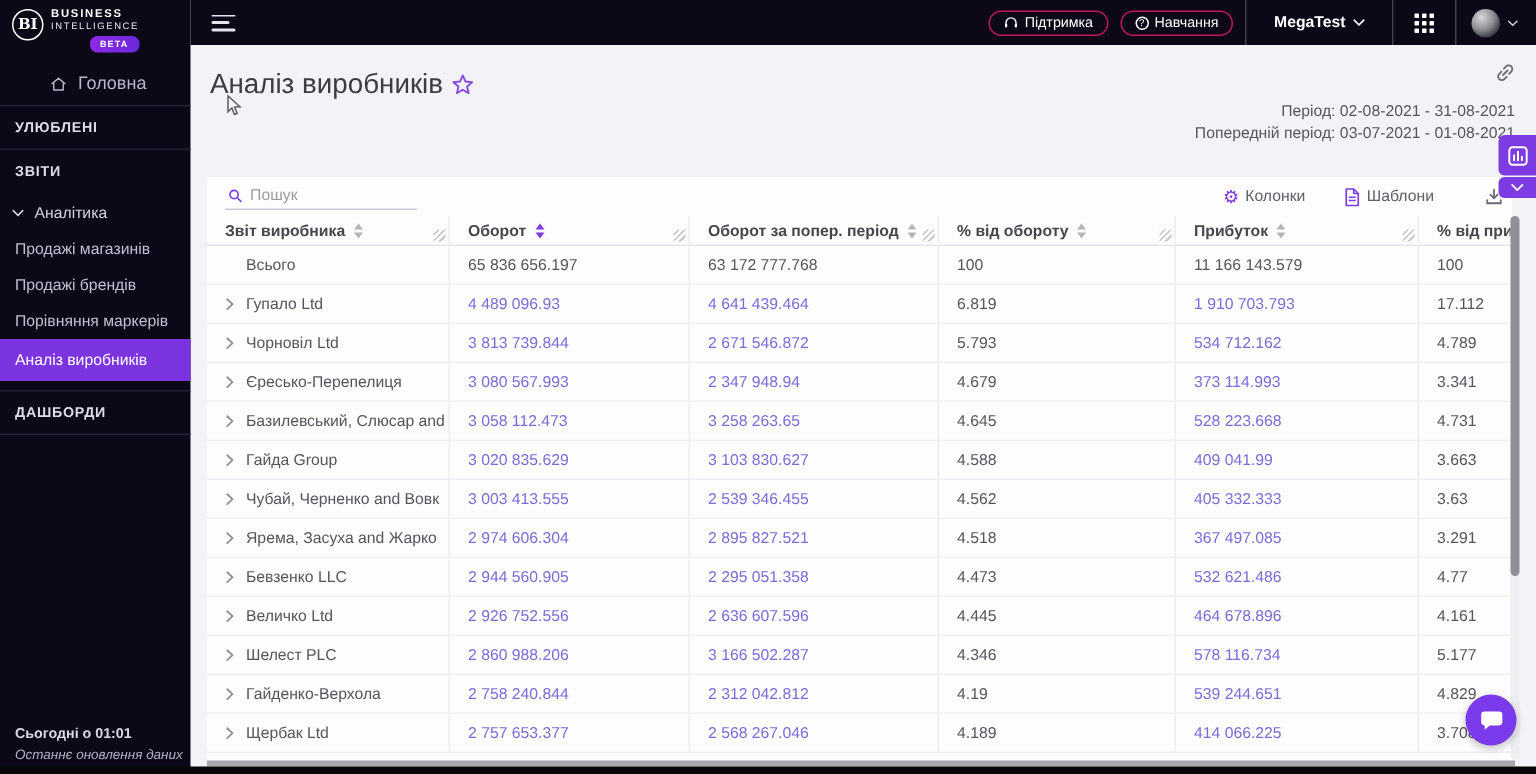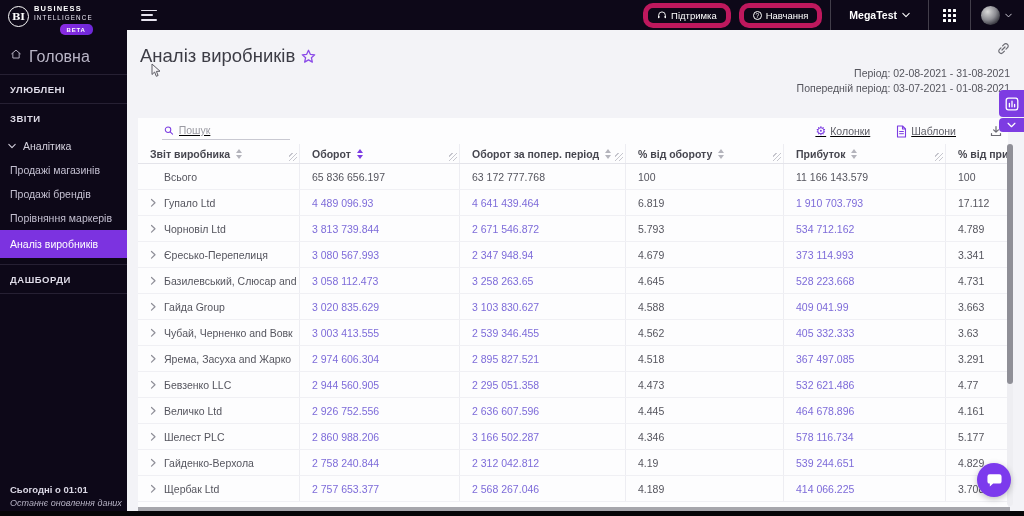--- a/index.html
+++ b/index.html
@@ -10,37 +10,37 @@
   
   .sidebar { position:absolute; left:0; top:0; bottom:0; width:127px; background:#0d0818; color:#c9c5d4; z-index:5; }
   .logo-row { display:flex; align-items:flex-start; gap:5px; padding:5px 8px 4px 8px; }
   .logo-circle { width:21px; height:21px; border:1.6px solid #fff; border-radius:50%; display:flex; align-items:center; justify-content:center;
     color:#fff; font-family:"DejaVu Serif", serif; font-size:10px; font-weight:bold; flex:0 0 auto; margin-top:1px; }
   .logo-text { display:flex; flex-direction:column; line-height:8px; }
   .logo-line1 { color:#fff; font-size:7.5px; font-weight:bold; letter-spacing:1.2px; }
   .logo-line2 { color:#e8e5f0; font-size:6.3px; letter-spacing:1.1px; margin-top:1px; }
   .beta-badge { align-self:flex-end; background:linear-gradient(90deg,#8a2be2,#6d28d9); color:#fff; font-size:6px; font-weight:bold;
     letter-spacing:.8px; border-radius:5px; padding:1.5px 7px; margin-top:2px; }
-  .nav-home { display:flex; align-items:flex-start; gap:7px; padding:9px 10px 8px 10px; font-size:16px; color:#b9b5c6; cursor:pointer; }
+  .nav-home { display:flex; align-items:flex-end; gap:7px; padding:9px 10px 8px 10px; font-size:12px; color:#b9b5c6; cursor:pointer;margin-left:23px; }
   .side-divider { height:1px; background:#262033; }
   .side-section { padding:9px 10px 8px 10px; font-size:9.5px; font-weight:bold; letter-spacing:.5px; color:#dfdce8; cursor:pointer; }
   .nav-group { display:flex; align-items:center; gap:7px; padding:8px 10px 6px 8px; font-size:10.5px; color:#d6d3df; cursor:pointer; }
   .nav-item { padding:6px 10px 6px 10px; font-size:10.5px; color:#c3bfd0; cursor:pointer; white-space:nowrap; }
   .nav-item.active { background:#7c33e0; color:#fff; padding-top:8px; padding-bottom:8px; }
   .side-footer { position:absolute; left:10px; bottom:8px; }
   .side-footer .t1 { font-size:9.5px; font-weight:bold; color:#dcd9e6; }
   .side-footer .t2 { font-size:9px; font-style:italic; color:#b4b0c2; margin-top:3px; }
 
   
   .topbar { position:absolute; left:127px; right:0; top:0; height:30px; background:#0d0818; display:flex; align-items:center; z-index:4; }
   .hamburger { width:16px; height:11px; margin-left:14px; display:flex; flex-direction:column; justify-content:space-between; cursor:pointer; }
   .hamburger span { display:block; height:1.6px; background:#e7e4ef; border-radius:1px; }
   .hamburger span:nth-child(2){ width:12px; }
   .topbar-right { margin-left:auto; display:flex; align-items:center; height:100%; }
-  .pill-btn { display:flex; align-items:center; gap:4px; border:5px solid #be185d; border-radius:10px; color:#fff; font-size:9.5px;
+  .pill-btn { display:flex; align-items:center; gap:4px; border:1px solid #be185d; border-radius:10px; color:#fff; font-size:9.5px;
     padding:2px 9px; margin-right:8px; cursor:pointer; background:transparent; }
   .qcircle { width:9px; height:9px; border:1px solid #fff; border-radius:50%; display:flex; align-items:center; justify-content:center;
     font-size:6.5px; color:#fff; }
   .top-sep { width:1px; height:30px; background:rgba(255,255,255,.22); margin:0 0; }
   .workspace { display:flex; align-items:center; gap:5px; color:#fff; font-size:10.5px; font-weight:bold; padding:0 18px; cursor:pointer; }
   .apps-grid { display:grid; grid-template-columns:repeat(3,3px); grid-template-rows:repeat(3,3px); gap:2px; margin:0 14px; cursor:pointer; }
   .apps-grid i { background:#fff; border-radius:.5px; }
   .avatar-wrap { display:flex; align-items:center; gap:5px; padding:0 12px 0 10px; cursor:pointer; }
   .avatar { width:19px; height:19px; border-radius:50%; background:radial-gradient(circle at 35% 30%, #d9d9d9, #8d8d93 45%, #33333b 78%); }
 
@@ -52,21 +52,21 @@
   .meta { position:absolute; right:14px; top:12px; text-align:right; }
   .meta .link-ic { display:inline-block; margin-bottom:5px; cursor:pointer; }
   .meta .p-line { font-size:10.5px; color:#55555d; margin-top:3px; }
 
   .tabs { position:absolute; left:13px; top:64px; display:flex; gap:20px; }
   .tab { font-size:11px; color:#6d6d76; padding-bottom:6px; position:relative; cursor:pointer; }
   .tab.active { color:#7c3ce2; font-weight:bold; }
   .tab.active::after { content:""; position:absolute; left:0; right:0; bottom:0; height:2px; background:#7c3ce2; border-radius:1px; }
 
   .card { position:absolute; left:11px; top:88px; width:870px; bottom:0; background:#fdfdfe; }
-  .toolbar { position:absolute; left:16px; right:0; top:0; height:26px; display:flex; align-items:center;text-decoration:underline; }
+  .toolbar { position:absolute; left:4px; right:0; top:0; height:26px; display:flex; align-items:center; }
   .search-wrap { display:flex; align-items:center; gap:5px; margin-left:8px; border-bottom:1px solid #c9c9d2; width:128px; padding:2px 2px 3px 2px; }
   .search-wrap input { border:none; outline:none; background:transparent; font-size:10.5px; color:#44444c; width:100%;
     font-family:"Liberation Sans", sans-serif; }
   .search-wrap input::placeholder { color:#9a9aa2; }
   .toolbar-right { margin-left:auto; display:flex; align-items:center; gap:0; margin-right:6px; }
   .tool-btn { display:flex; align-items:center; gap:4px; font-size:10.5px; color:#5e5e66; cursor:pointer; margin-right:26px; }
   .gear-glyph { color:#7c3ce2; font-size:12px; line-height:10px; }
   .dl-btn { cursor:pointer; margin-left:8px; display:flex; align-items:center; }
 
   

